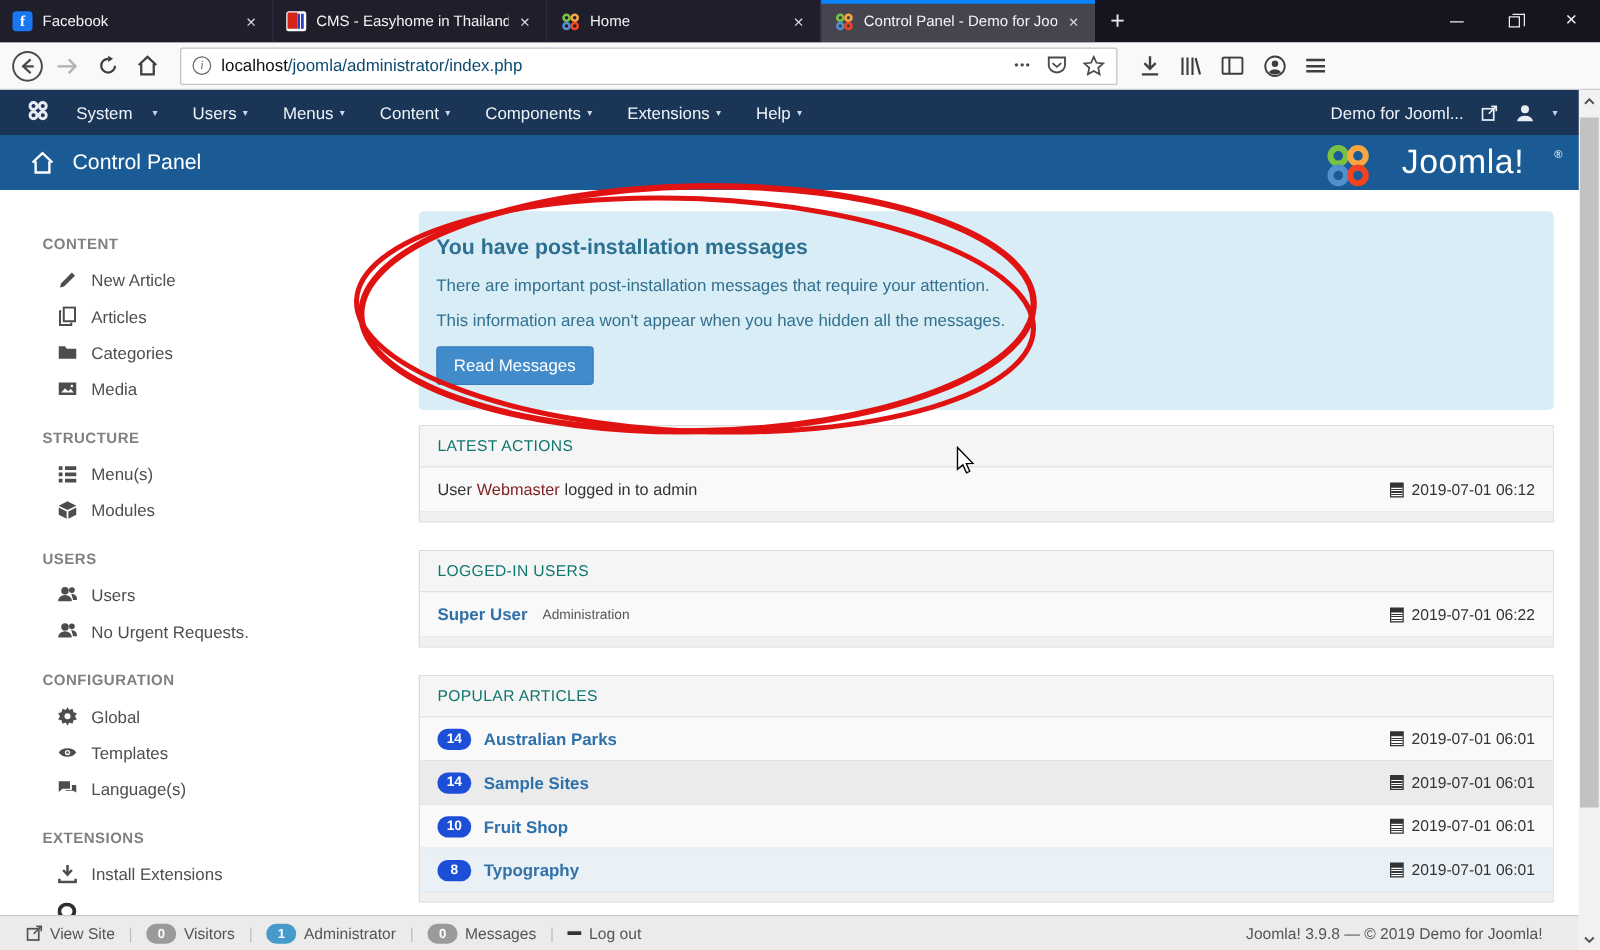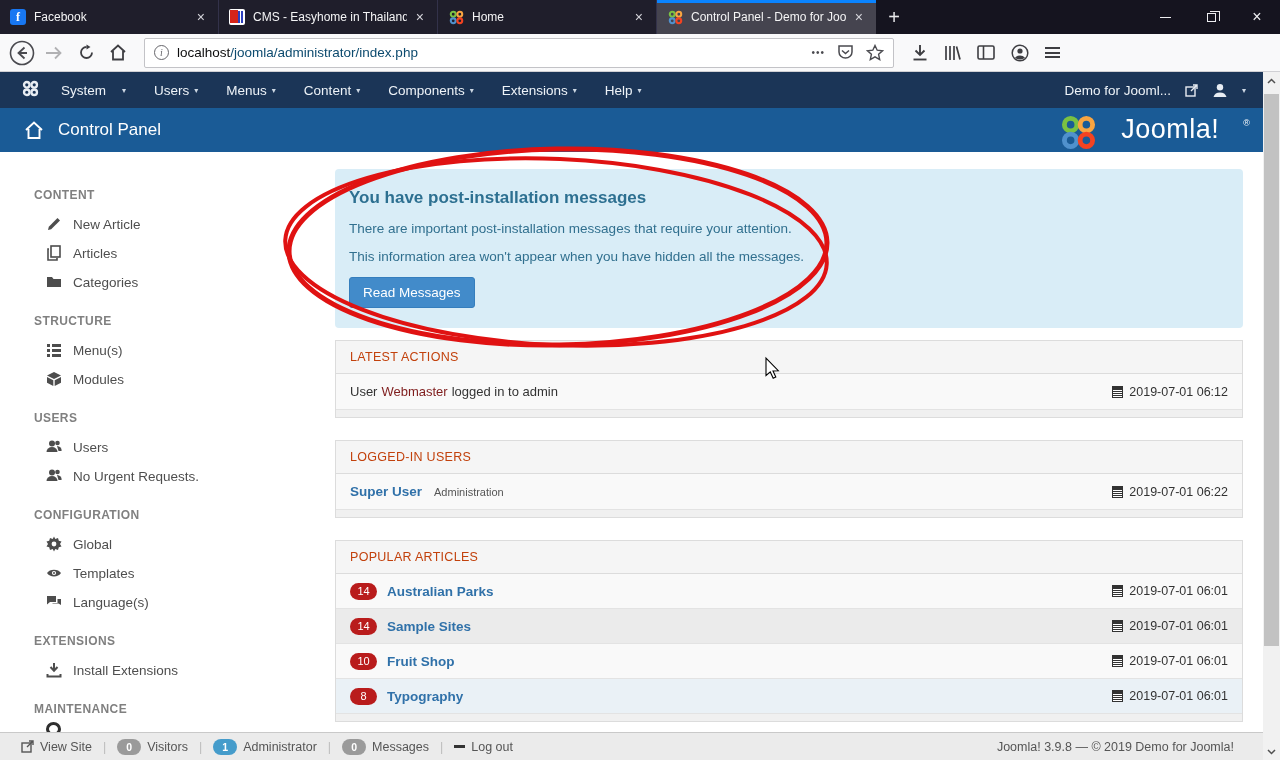--- a/index.html
+++ b/index.html
@@ -79,32 +79,32 @@
   
   #main { position:absolute; left:335px; top:152px; width:908px; }
   #infobox { margin-top:17px; background:#d9edf7; border-radius:4px; padding:19px 14px 20px; }
   #infobox h2 { font-size:17px; color:#2d7091; margin-bottom:13px; }
   #infobox p { font-size:13.5px; color:#31708f; margin-bottom:13px; }
   #readmsg { display:inline-block; background:#428bca; border:1px solid #357ebd; border-radius:3px;
     color:#fff; font-size:13.5px; padding:7px 13px; cursor:pointer; }
   .panel { border:1px solid #dcdcdc; margin-top:12px; }
   .panel + .panel, .panel.gap { margin-top:22px; }
   .panel-h { height:33px; display:flex; align-items:center; padding:0 14px; background:#f5f5f5;
-    border-bottom:1px solid #dcdcdc; font-size:12.5px; color:#c2410c; letter-spacing:.3px; }
+    border-bottom:1px solid #dcdcdc; font-size:12.5px; color:#0f766e; letter-spacing:.3px; }
   .prow { height:36px; display:flex; align-items:center; padding:0 14px; background:#f9f9f9;
     border-bottom:1px solid #e3e3e3; font-size:13px; color:#333; }
   .prow.alt { background:#ebebeb; }
   .prow.alt2 { background:#eaf1f6; }
   .panel-f { height:7px; background:#f0f0f0; }
   .dt { margin-left:auto; display:flex; align-items:center; gap:6px; font-size:12.5px; color:#333; }
   .linklt { color:#7f1d1d; margin:0 4px; }
   .linkbold { color:#3071a9; font-weight:bold; font-size:13.5px; }
   .meta { font-size:11px; color:#555; margin-left:12px; }
-  .pill { min-width:27px; height:17px; border-radius:9px; background:#b91c1c; color:#fff;
-    font-size:11px; font-weight:normal; display:inline-flex; align-items:center; justify-content:center;
+  .pill { min-width:27px; height:17px; border-radius:9px; background:#1d4ed8; color:#fff;
+    font-size:11px; font-weight:bold; display:inline-flex; align-items:center; justify-content:center;
     padding:0 7px; margin-right:10px; }
   .calico { width:11px; height:12px; border:1px solid #333; border-top:4px solid #333;
     background:repeating-linear-gradient(180deg,#fff 0 1px,#333 1px 2px); display:inline-block; }
 
   
   #statusbar { position:absolute; left:0; bottom:0; width:1263px; height:28px; background:#ebebeb;
     border-top:1px solid #c9c9c9; display:flex; align-items:center; font-size:12.5px; color:#555;
     padding:0 21px; z-index:20; }
   .sbsep { color:#bdbdbd; margin:0 11px; }
   .stitem { display:flex; align-items:center; gap:6px; }
@@ -322,20 +322,28 @@
           <path d="M3 4 H2 V15 H11 V13" fill="none" stroke="#4d4d4d" stroke-width="1.6"></path>
         </svg>
       <span>Articles</span>
     </div>
     <div class="sb-item">
       <svg class="sbicon" viewBox="0 0 16 16">
           <path d="M1 3 H6 L7.5 5 H15 V13 H1 Z" fill="#4d4d4d"></path>
         </svg>
       <span>Categories</span>
     </div>
+    <div class="sb-item">
+      <svg class="sbicon" viewBox="0 0 16 16">
+          <rect x="1" y="3" width="14" height="10" fill="#4d4d4d"></rect>
+          <path d="M3 11 L6 7.5 L8.5 10 L10.5 8 L13 11 Z" fill="#fff"></path>
+          <circle cx="11.5" cy="5.8" r="1" fill="#fff"></circle>
+        </svg>
+      <span>Media</span>
+    </div>
   </div>
 
   <div class="sb-sec">
     <div class="sb-title">STRUCTURE</div>
     <div class="sb-item">
       <svg class="sbicon" viewBox="0 0 16 16">
           <rect x="1" y="2" width="3" height="3" fill="#4d4d4d"></rect>
           <rect x="6" y="2" width="9" height="3" fill="#4d4d4d"></rect>
           <rect x="1" y="7" width="3" height="3" fill="#4d4d4d"></rect>
           <rect x="6" y="7" width="9" height="3" fill="#4d4d4d"></rect>

